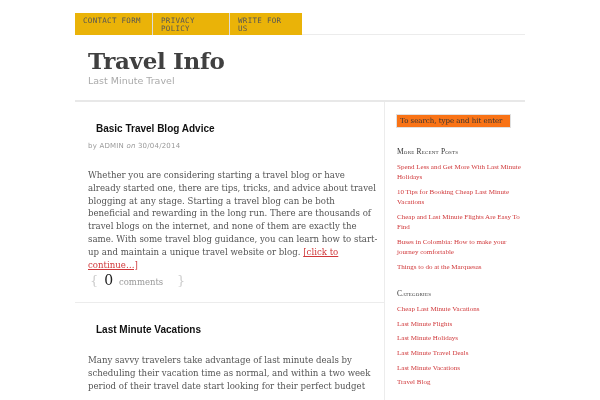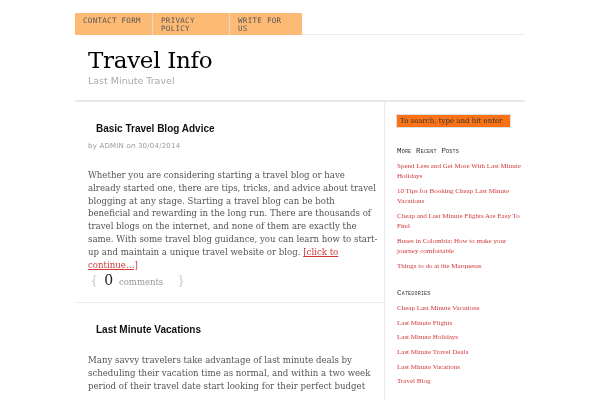--- a/index.html
+++ b/index.html
@@ -9,42 +9,42 @@
     font-family: "DejaVu Serif", serif;
     color: #333;
     position: relative;
   }
   .wrap { position: absolute; left: 75px; top: 0; width: 450px; height: 400px; }
   .nav {
     position: absolute; left: 0; top: 13px; height: 22px;
     display: flex;
   }
   .nav-item {
-    background: #fdba74;
+    background: #eab308;
     border-right: 1px solid #dcdcdc;
     font-family: "DejaVu Sans Mono", monospace;
     font-size: 7.5px; line-height: 7.5px;
     letter-spacing: 0.3px;
     color: #555;
     text-transform: uppercase;
     padding: 4px 8px 0 8px;
     box-sizing: border-box;
     height: 22px;
     cursor: pointer;
   }
   .nav-item:nth-child(1) { width: 78px; }
   .nav-item:nth-child(2) { width: 77px; }
   .nav-item:nth-child(3) { width: 72px; border-right: none; }
   .nav-line {
     position: absolute; left: 227px; top: 34px; width: 223px; height: 1px; background: #ececec;
   }
   .site-title {
     position: absolute; left: 13px; top: 47px;
-    font-family: "DejaVu Serif", serif; font-weight: normal;
-    font-size: 23px; color: #000000; letter-spacing: -0.3px;
+    font-family: "DejaVu Serif", serif; font-weight: bold;
+    font-size: 23px; color: #404040; letter-spacing: -0.3px;
   }
   .site-tagline {
     position: absolute; left: 13px; top: 75px;
     font-family: "DejaVu Sans", sans-serif;
     font-size: 9.5px; color: #aaa;
   }
   .header-line {
     position: absolute; left: 0; top: 100px; width: 450px; height: 2px; background: #e8e8e8;
   }
   .sidebar-border {
@@ -76,21 +76,21 @@
   .comments .label { font-size: 8.5px; color: #999; margin-right: 11px; }
   .post-sep { position: absolute; left: 0; top: 302px; width: 309px; height: 1px; background: #ececec; }
   .search {
     position: absolute; left: 321px; top: 114px; width: 115px; height: 14px;
     background: #f97316; border: 1px solid #e0e0e0; box-sizing: border-box;
     font-family: "DejaVu Serif", serif; font-size: 7px; color: #333;
     padding: 2px 3px; line-height: 9px;
   }
   .widget { position: absolute; left: 322px; width: 125px; }
   .widget-title {
-    font-family: Liberation Mono, monospace; font-size: 7.5px; color: #333;
+    font-family: Liberation Serif, serif; font-size: 7.5px; color: #333;
     font-variant: small-caps; letter-spacing: 0.2px; margin-bottom: 6px;
   }
   .widget ul { list-style: none; margin: 0; padding: 0; }
   .widget li { margin-bottom: 5px; }
   .widget a {
     font-family: Liberation Serif, serif; font-size: 7px; line-height: 10px;
     color: #d0383a; text-decoration: none; display: block;
   }
   .cats li { margin-bottom: 4.7px; }
 </style>

